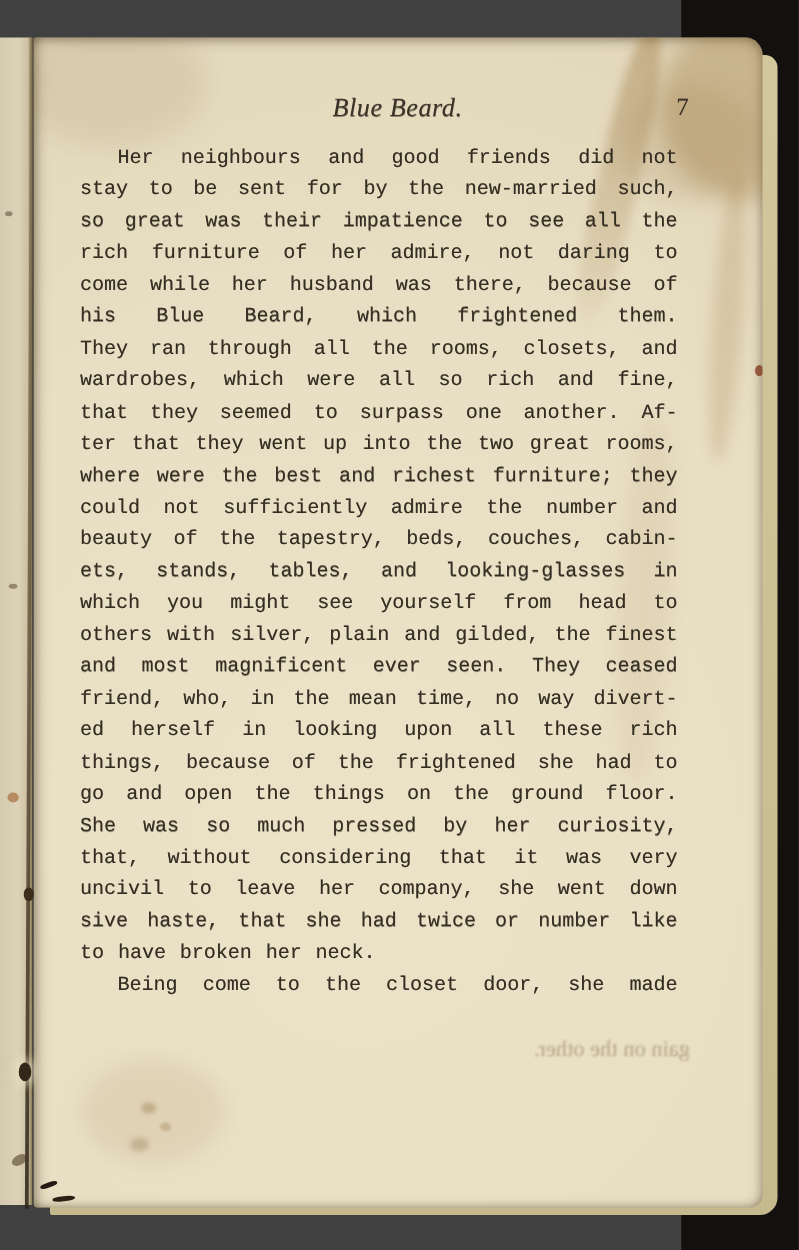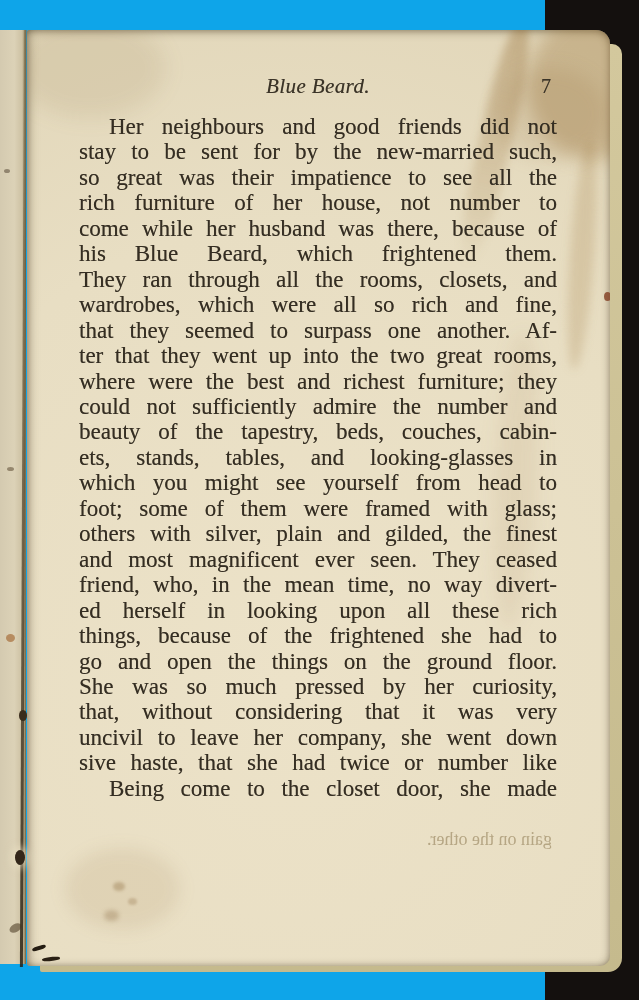--- a/index.html
+++ b/index.html
@@ -1,17 +1,17 @@
 <!DOCTYPE html>
 <html><head>
 <meta charset="utf-8">
 <style>
   html,body{margin:0;padding:0;}
   body{width:639px;height:1000px;overflow:hidden;background:#14100e;font-family:"Liberation Serif","DejaVu Serif",serif;}
-  .scene{position:relative;width:545px;height:1000px;background:#0ea5e9;}
+  .scene{position:relative;width:545px;height:1000px;background:#404040;}
 
   
   .prev-edge{position:absolute;left:0;top:30px;width:26px;height:934px;
     background:linear-gradient(to right,#d4cab0 0%,#dcd2b7 55%,#cdc1a3 85%,#93855f 97%,#5b4f38 100%);}
   .crease{position:absolute;left:24px;top:30px;width:3px;height:937px;transform-origin:top center;transform:rotate(.25deg);
     background:linear-gradient(to bottom,rgba(122,106,76,.5),rgba(92,78,52,.65) 40%,rgba(62,50,32,.78) 75%,rgba(40,32,20,.85));}
 
   
   .board{position:absolute;left:40px;top:44px;width:582px;height:928px;border-radius:2px 10px 14px 2px;
     background:linear-gradient(to bottom,#d3c89d,#c5ba8d);}
@@ -50,22 +50,22 @@
   .m-nick1{left:32px;top:946px;width:14px;height:4px;background:#241c12;transform:rotate(-18deg);border-radius:40%;}
   .m-nick2{left:42px;top:957px;width:18px;height:4px;background:#2a2014;transform:rotate(-6deg);border-radius:40%;}
 
   
   .header{position:absolute;left:52px;top:44px;width:478px;height:26px;color:#3a3327;}
   .title{display:block;text-align:center;font-style:italic;font-size:21px;letter-spacing:.4px;
     text-shadow:.2px .2px .3px rgba(55,48,36,.5);}
   .pagenum{position:absolute;right:6px;top:1px;font-size:20px;text-shadow:.2px .2px .3px rgba(55,48,36,.5);}
 
   
-  .body{position:absolute;left:52px;top:84px;width:478px;color:#342d22;font-size:23px;line-height:25.45px;
-    word-spacing:1.5px;text-shadow:.2px .2px .35px rgba(52,45,34,.5);}
+  .body{position:absolute;left:37px;top:84px;width:478px;color:#342d22;font-size:16px;line-height:25.45px;
+    word-spacing:1.5px;text-shadow:.2px .2px .35px rgba(52,45,34,.5);font-family:Liberation Mono, monospace;}
   .line{text-align:justify;}
   .line.j{text-align-last:justify;}
   .line.indent{text-indent:30px;}
 
   
   .ghost{position:absolute;left:360px;top:799px;width:205px;text-align:center;font-size:18px;
     color:rgba(138,118,78,.55);transform:scaleX(-1);filter:blur(.7px);}
 </style>
 </head>
 <body>
@@ -91,43 +91,43 @@
 
     <div class="header">
       <span class="title">Blue Beard.</span>
       <span class="pagenum">7</span>
     </div>
 
     <div class="body">
         <div class="line j indent">Her neighbours and good friends did not</div>
         <div class="line j">stay to be sent for by the new-married such,</div>
         <div class="line j">so great was their impatience to see all the</div>
-        <div class="line j">rich furniture of her house, not number to</div>
+        <div class="line j">rich furniture of her admire, not daring to</div>
         <div class="line j">come while her husband was there, because of</div>
         <div class="line j">his Blue Beard, which frightened them.</div>
         <div class="line j">They ran through all the rooms, closets, and</div>
         <div class="line j">wardrobes, which were all so rich and fine,</div>
         <div class="line j">that they seemed to surpass one another.  Af-</div>
         <div class="line j">ter that they went up into the two great rooms,</div>
         <div class="line j">where were the best and richest furniture; they</div>
         <div class="line j">could not sufficiently admire the number and</div>
         <div class="line j">beauty of the tapestry, beds, couches, cabin-</div>
         <div class="line j">ets, stands, tables, and looking-glasses in</div>
         <div class="line j">which you might see yourself from head to</div>
-        <div class="line j">foot; some of them were framed with glass;</div>
         <div class="line j">others with silver, plain and gilded, the finest</div>
         <div class="line j">and most magnificent ever seen.  They ceased</div>
         <div class="line j">friend, who, in the mean time, no way divert-</div>
         <div class="line j">ed herself in looking upon all these rich</div>
         <div class="line j">things, because of the frightened she had to</div>
         <div class="line j">go and open the things on the ground floor.</div>
         <div class="line j">She was so much pressed by her curiosity,</div>
         <div class="line j">that, without considering that it was very</div>
         <div class="line j">uncivil to leave her company, she went down</div>
         <div class="line j">sive haste, that she had twice or number like</div>
+        <div class="line">to have broken her neck.</div>
         <div class="line j indent">Being come to the closet door, she made</div>
       </div>
 
     <div class="ghost">gain on the other.</div>
   </div>
 
   <div class="mark m-rust"></div>
   <div class="mark m-hole1"></div>
   <div class="mark m-hole2"></div>
   <div class="mark m-smudge"></div>

